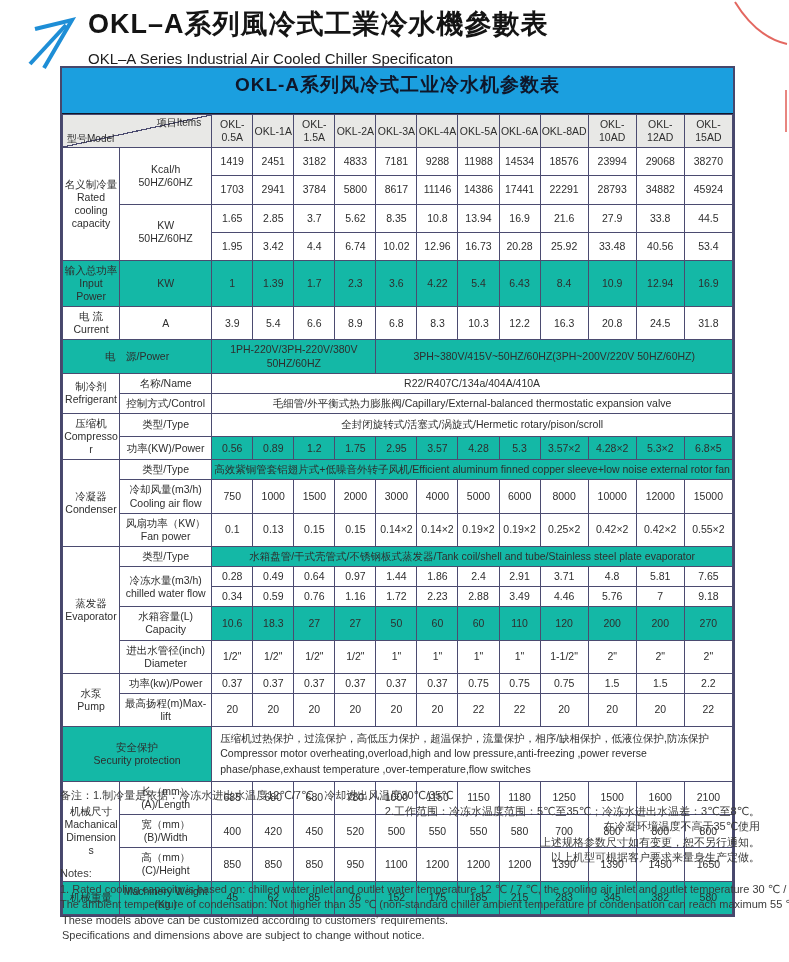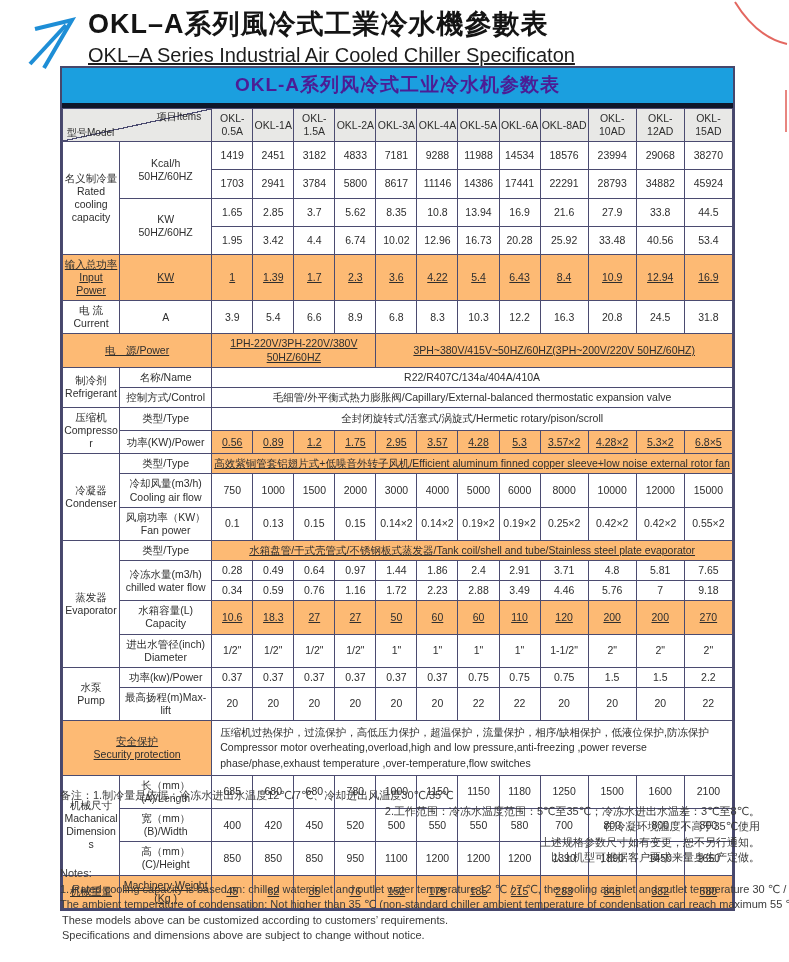--- a/index.html
+++ b/index.html
@@ -6,43 +6,43 @@
   .page{
     width:789px;height:962px;position:relative;overflow:hidden;
     background:#ffffff;color:#2e2e2e;
     font-family:"Liberation Sans","DejaVu Sans",sans-serif;
   }
   
   .hdr{position:absolute;top:8px;left:28px;display:flex;align-items:flex-start;}
   .logo{width:52px;height:58px;margin-top:4px;}
   .hdr-text{margin-left:8px;}
   .title-cn{font-size:27px;font-weight:bold;color:#141414;letter-spacing:1px;line-height:1.25;}
-  .title-en{font-size:20px;color:#1c1c1c;margin-top:2px;text-decoration:underline;}
+  .title-en{font-size:15px;color:#1c1c1c;margin-top:8px;}
   .corner-deco{position:absolute;top:0;right:0;width:84px;height:140px;pointer-events:none;}
   
   .tbl-wrap{position:absolute;left:60px;top:66px;width:671px;border:2px solid #47476c;background:#fff;}
   .tbl-title{
-    background:#1b9fdf;color:#4c1d95;text-align:center;
+    background:#1b9fdf;color:#0f172a;text-align:center;
     font-size:19px;font-weight:bold;letter-spacing:1px;
-    padding:4px 0 5px 0;border-bottom:5px solid #0f172a;
+    padding:4px 0 15px 0;border-bottom:1px solid #0f172a;
   }
   table{border-collapse:collapse;table-layout:fixed;width:100%;}
   .c-cat{width:57px;} .c-item{width:92px;}
   .c-d{width:41px;} .c-dw{width:48px;}
   th,td{
     border:1px solid #4b4b70;text-align:center;vertical-align:middle;
     font-size:10.5px;font-weight:normal;color:#2e2e2e;
     padding:3px 1px;line-height:1.25;white-space:pre-line;word-wrap:break-word;
   }
   thead th{background:#e8e8e6;height:24px;font-size:10.5px;}
   td.cat{font-size:10.5px;}
   td.item{font-size:10.5px;}
   td.val{font-size:10.5px;}
   td.sec{text-align:left;padding:4px 8px;line-height:1.45;}
-  .shade{background:#fdba74;text-decoration:underline;}
+  .shade{background:#14b8a6;}
   tr.rh td{padding-top:7px;padding-bottom:7px;}
   
   th.corner{position:relative;padding:0;height:26px;}
   th.corner::after{
     content:"";position:absolute;inset:0;
     background:linear-gradient(to bottom right,
       transparent calc(50% - 0.6px),#4b4b70 calc(50% - 0.6px),
       #4b4b70 calc(50% + 0.6px),transparent calc(50% + 0.6px));
   }
   .cnr-l{position:absolute;left:4px;bottom:2px;z-index:1;font-size:10px;}

